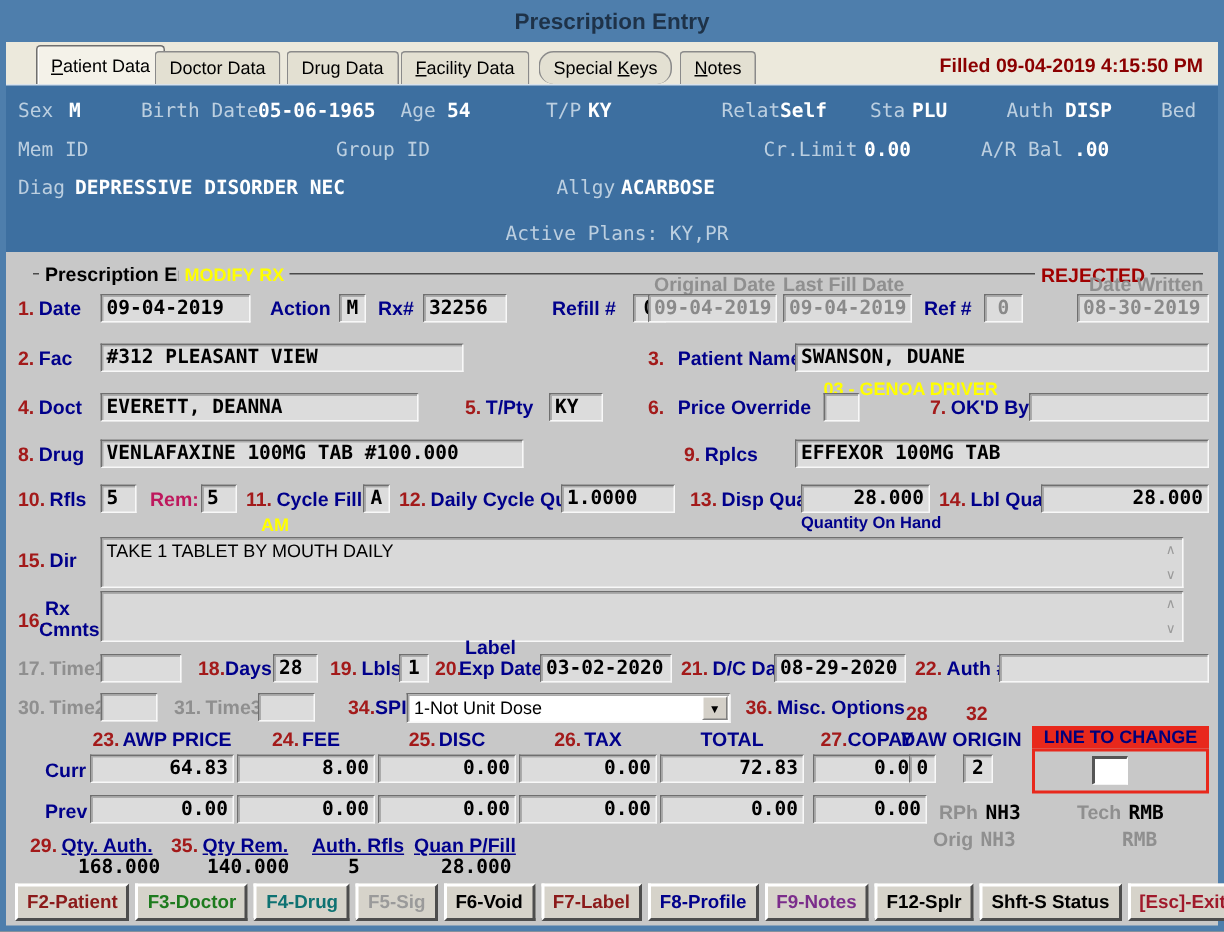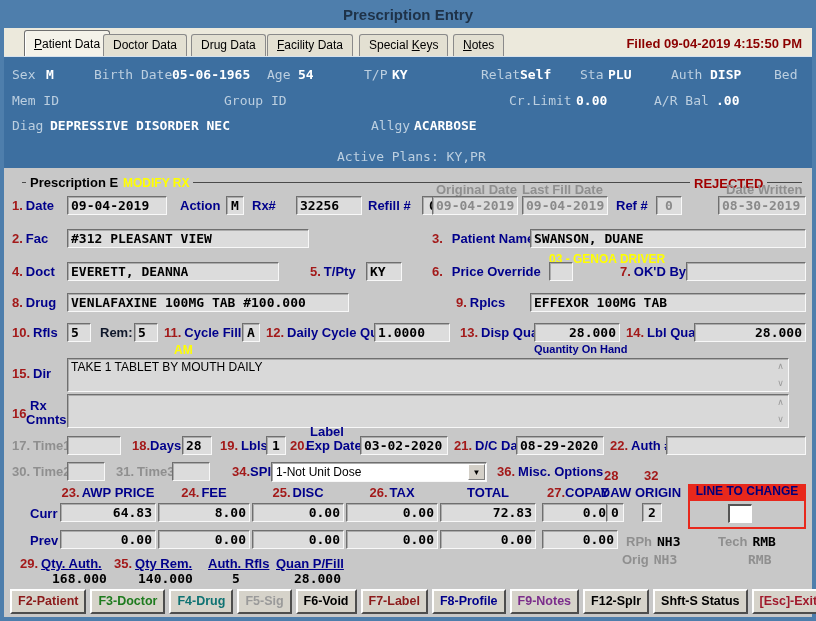--- a/index.html
+++ b/index.html
@@ -64,21 +64,21 @@
 
   <div class="titlebar">
     <span>Prescription Entry</span>
   </div>
 
   <div class="tabstrip">
     <div class="tab active" style="left:4px;margin-left:16px;"><u>P</u>atient Data</div>
     <div class="tab" style="left:99px;">Doctor Data</div>
     <div class="tab" style="left:187px;">Dru<u>g</u> Data</div>
     <div class="tab" style="left:263px;"><u>F</u>acility Data</div>
-    <div class="tab" style="left:355px;">Special <u>K</u>eys</div>
+    <div class="tab" style="left:355px;border-radius:10px;">Special <u>K</u>eys</div>
     <div class="tab" style="left:449px;"><u>N</u>otes</div>
     <div class="filled" style="color: rgb(139, 0, 0);">Filled 09-04-2019 4:15:50 PM</div>
   </div>
 
   <div class="panel">
     <span class="plab" style="left:8px;top:10px">Sex</span>
     <span class="pval" style="left:42px;top:10px">M</span>
     <span class="plab" style="left:90px;top:10px">Birth Date</span>
     <span class="pval" style="left:168px;top:10px">05-06-1965</span>
     <span class="plab" style="left:263px;top:10px">Age</span>
@@ -118,21 +118,21 @@
     <span class="note onln" style="left: 115px; top: 8px; color: rgb(255, 255, 0);">MODIFY RX</span>
     <span class="note onln" style="left: 686px; top: 8px; font-size: 13px; color: rgb(160, 0, 0);">REJECTED</span>
 
     <div class="lb" style="left:8px;top:30px">
       <span class="nm">1.</span><span>Date</span>
     </div>
     <div class="fld" style="left:63px;top:28px;width:100px">09-04-2019</div>
     <div class="lb" style="left:176px;top:30px">Action</div>
     <div class="fld ctr" style="left:222px;top:28px;width:18px">M</div>
     <div class="lb" style="left:248px;top:30px">Rx#</div>
-    <div class="fld" style="left:292px;top:28px;width:66px">32256</div>
+    <div class="fld" style="left:278px;top:28px;width:56px">32256</div>
     <div class="lb" style="left:364px;top:30px">Refill #</div>
     <div class="fld ctr" style="left:418px;top:28px;width:22px">0</div>
 
     <div class="glab" style="left:432px;top:14px">Original Date</div>
     <div class="fld fgray" style="left:428px;top:28px;width:86px">09-04-2019</div>
     <div class="glab" style="left:518px;top:14px">Last Fill Date</div>
     <div class="fld fgray" style="left:518px;top:28px;width:86px">09-04-2019</div>
     <div class="lb" style="left:612px;top:30px">Ref #</div>
     <div class="fld fgray ctr" style="left:652px;top:28px;width:26px">0</div>
     <div class="glab" style="left:722px;top:14px">Date Written</div>
@@ -171,21 +171,21 @@
     <div class="fld" style="left:63px;top:125px;width:282px">VENLAFAXINE 100MG TAB #100.000</div>
     <div class="lb" style="left:452px;top:127px">
       <span class="nm">9.</span><span>Rplcs</span>
     </div>
     <div class="fld" style="left:526px;top:125px;width:276px">EFFEXOR 100MG TAB</div>
 
     <div class="lb" style="left:8px;top:157px">
       <span class="nm">10.</span><span>Rfls</span>
     </div>
     <div class="fld" style="left:63px;top:155px;width:24px">5</div>
-    <div class="lb" style="left:96px;top:157px;color:#0f172a">Rem:</div>
+    <div class="lb" style="left:96px;top:157px;color:#be185d">Rem:</div>
     <div class="fld" style="left:130px;top:155px;width:24px">5</div>
     <div class="lb" style="left:160px;top:157px">
       <span class="nm">11.</span><span>Cycle Fill</span>
     </div>
     <div class="fld ctr" style="left:238px;top:155px;width:18px">A</div>
     <div class="lb" style="left:262px;top:157px">
       <span class="nm">12.</span><span>Daily Cycle Quan</span>
     </div>
     <div class="fld" style="left:370px;top:155px;width:76px">1.0000</div>
     <div class="lb" style="left:456px;top:157px">

